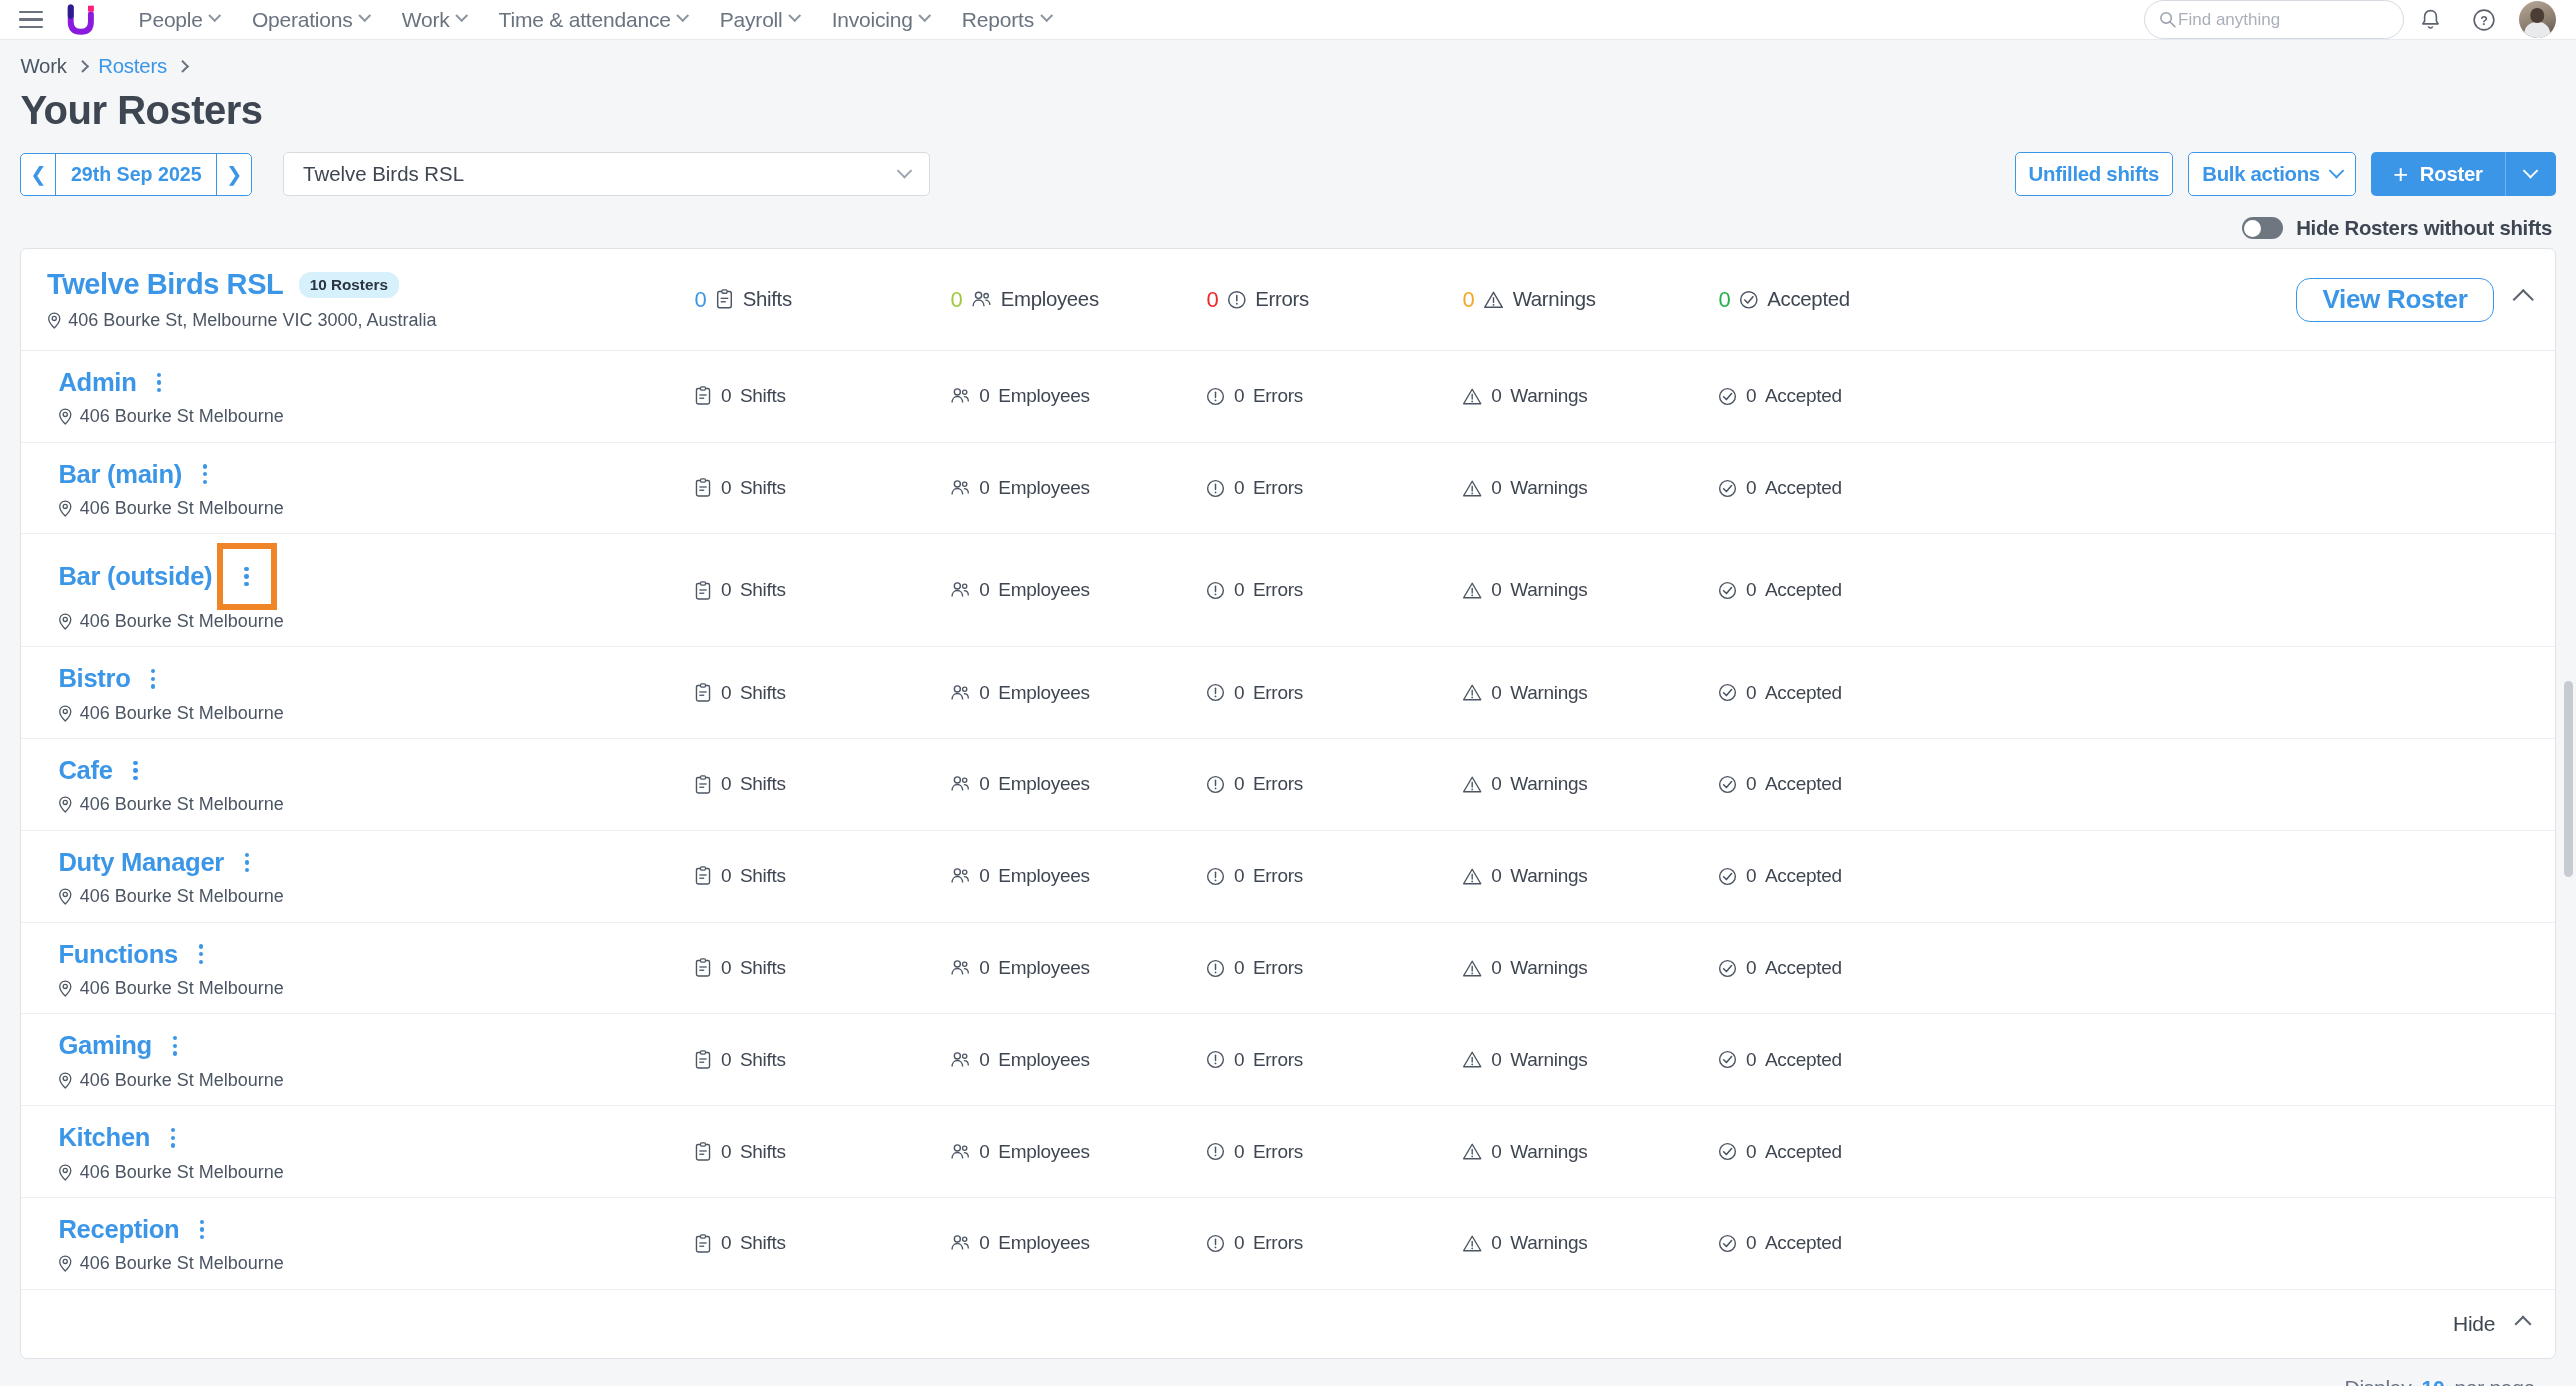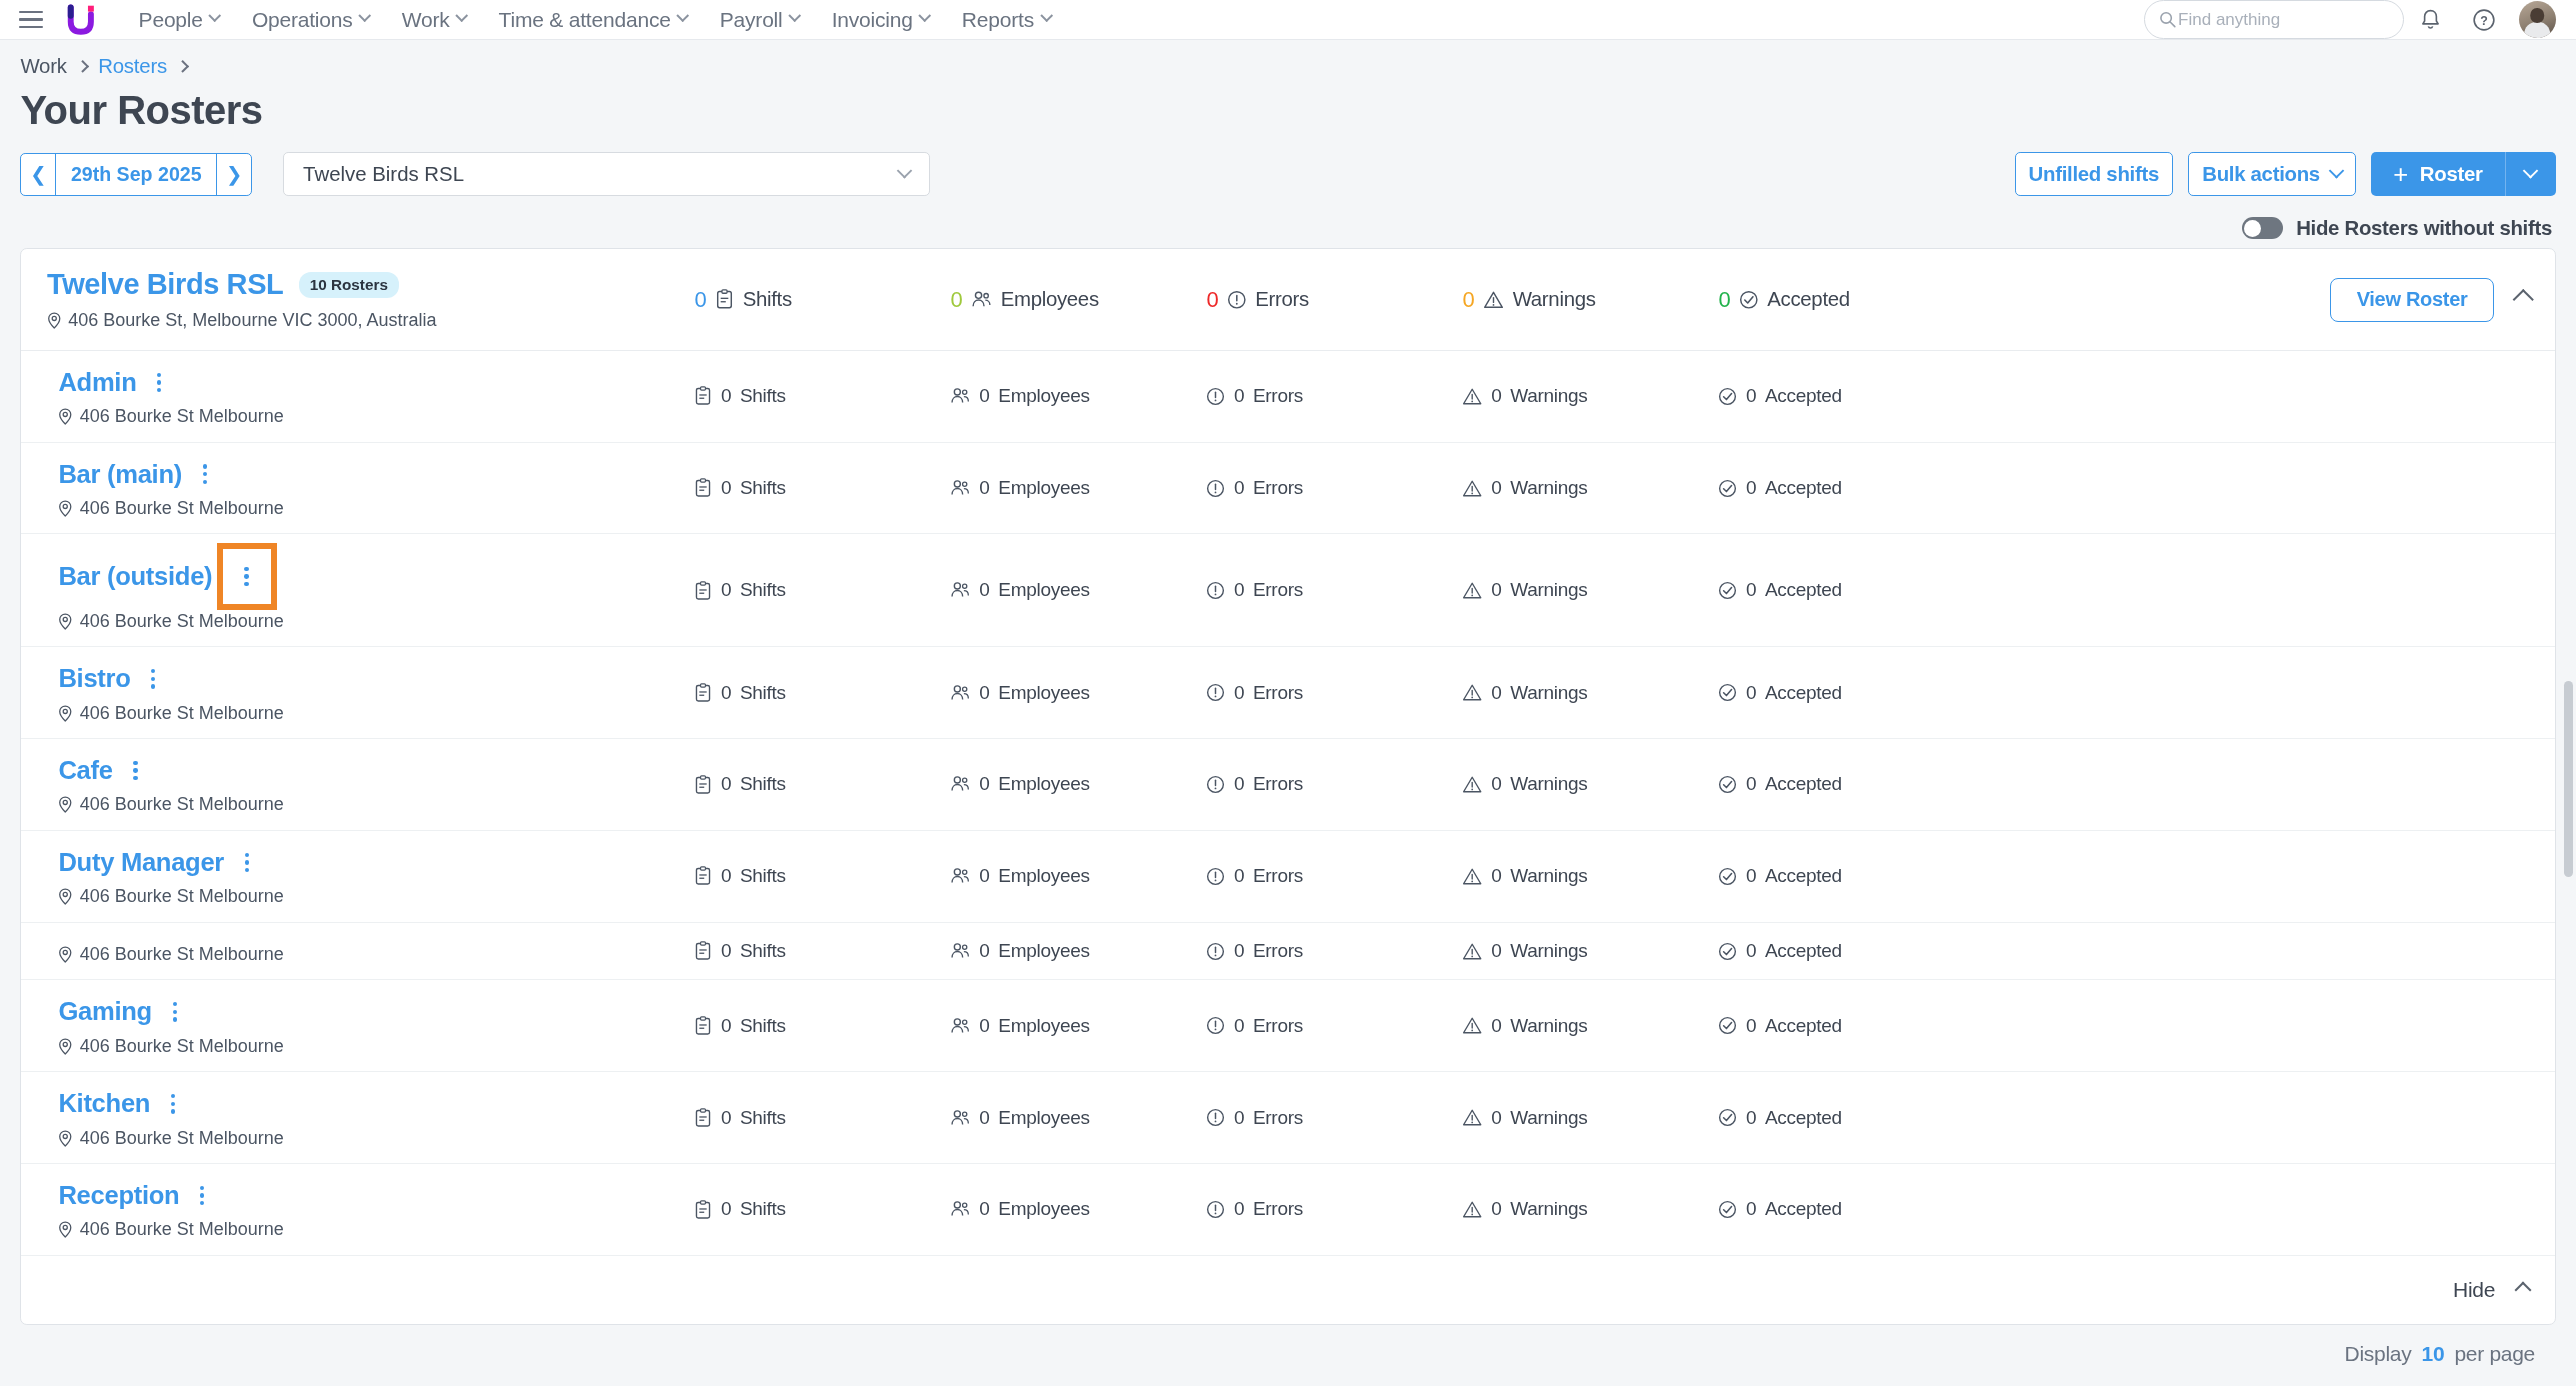--- a/index.html
+++ b/index.html
@@ -265,23 +265,23 @@
   .stat .lbl { color: #3e4652; letter-spacing:-0.3px;}
   .stat-child .num { color: #3e4652; font-size: 19px; }
   .stat-child { font-size: 19px; }
   .ch-right {
     margin-left: auto; display: flex;
     align-items: center; gap: 22px;
     padding-right: 24px;
   }
   .btn-view {
     height: 44px; padding: 0 25.6px;
-    border: 0.9px solid #3b96e8; border-radius: 8px;
+    border: 0.9px solid #3b96e8; border-radius: 14px;
     background: #fff; color: #3b96e8;
-    font-size: 20px; font-weight: bold;
+    font-size: 26px; font-weight: bold;
     display: flex; align-items: center;
     cursor: pointer; white-space: nowrap;
     letter-spacing:-0.3px;
   }
   .caret-up {
     width: 14.5px; height: 14.5px;
     border-left: 2.2px solid #5b636e;
     border-top: 2.2px solid #5b636e;
     transform: rotate(45deg);
     cursor: pointer;
@@ -1023,20 +1023,28 @@
                 <path d="M6.8 11.8 L10.2 15.2 L16.4 8" fill="none" stroke="#4b5563" stroke-width="1.9" stroke-linecap="round" stroke-linejoin="round"></path>
               </svg>
             </span>
             <span class="num">0</span>
             <span class="lbl">Accepted</span>
           </div>
         </div>
       </div>
       <div class="roster-row">
         <div class="rr-left">
+          <div class="rr-title-line">
+            <span class="rr-title">Functions</span>
+            <div class="kebab">
+              <i></i>
+              <i></i>
+              <i></i>
+            </div>
+          </div>
           <div class="rr-addr">
             <span style="display: flex;">
               <svg width="14.5" height="17" viewBox="0 0 17 20">
                 <path d="M8.5 1.2 C4.9 1.2 2 4.1 2 7.7 C2 12.5 8.5 18.8 8.5 18.8 S15 12.5 15 7.7 C15 4.1 12.1 1.2 8.5 1.2 z" fill="none" stroke="#4b5563" stroke-width="1.5"></path>
                 <circle cx="8.5" cy="7.6" r="2.4" fill="none" stroke="#4b5563" stroke-width="1.5"></circle>
               </svg>
             </span>
             <span>406 Bourke St Melbourne</span>
           </div>
         </div>

